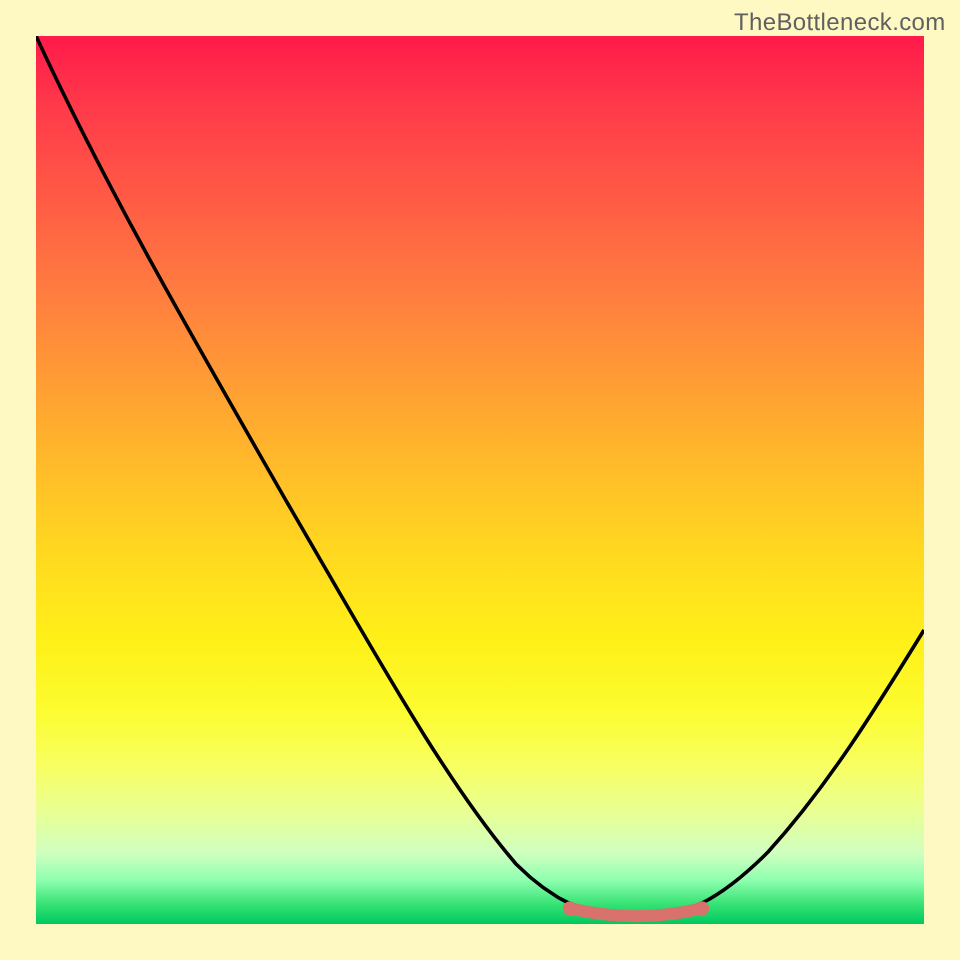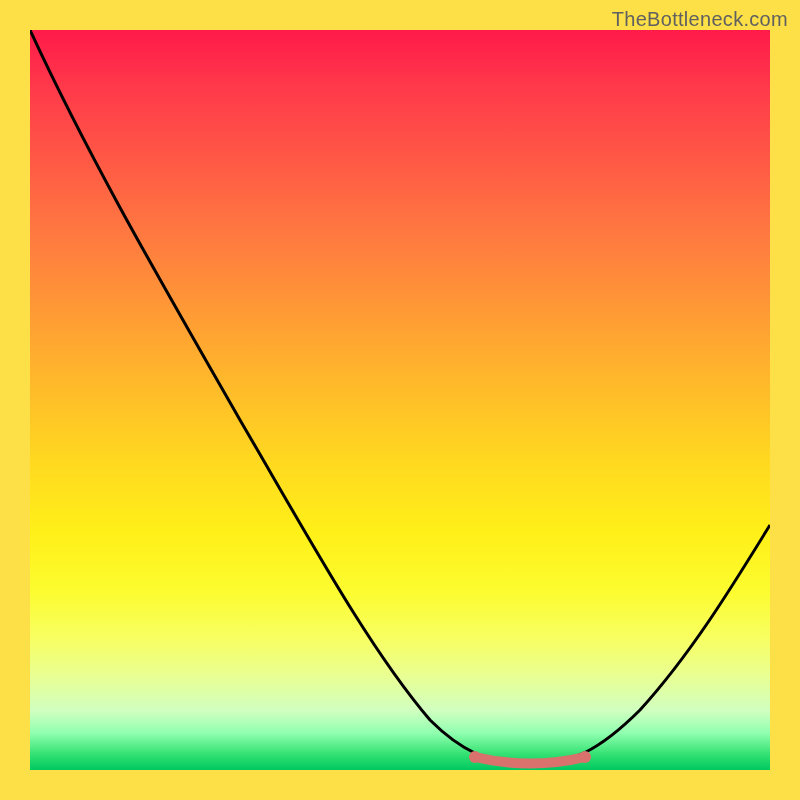--- a/index.html
+++ b/index.html
@@ -1,20 +1,20 @@
 <!DOCTYPE html>
 <html><head>
 <meta charset="utf-8">
 <style>
   * { margin: 0; padding: 0; box-sizing: border-box; }
   html, body { width: 800px; height: 800px; overflow: hidden; font-family: Arial, sans-serif; }
   .frame {
     width: 800px;
     height: 800px;
-    background: #fde047;
+    background: #fef9c3;
     position: relative;
   }
   .plot-area {
     position: absolute;
     left: 30px;
     top: 30px;
     width: 740px;
     height: 740px;
     background: linear-gradient(to bottom,
       #ff1a4a 0%,

